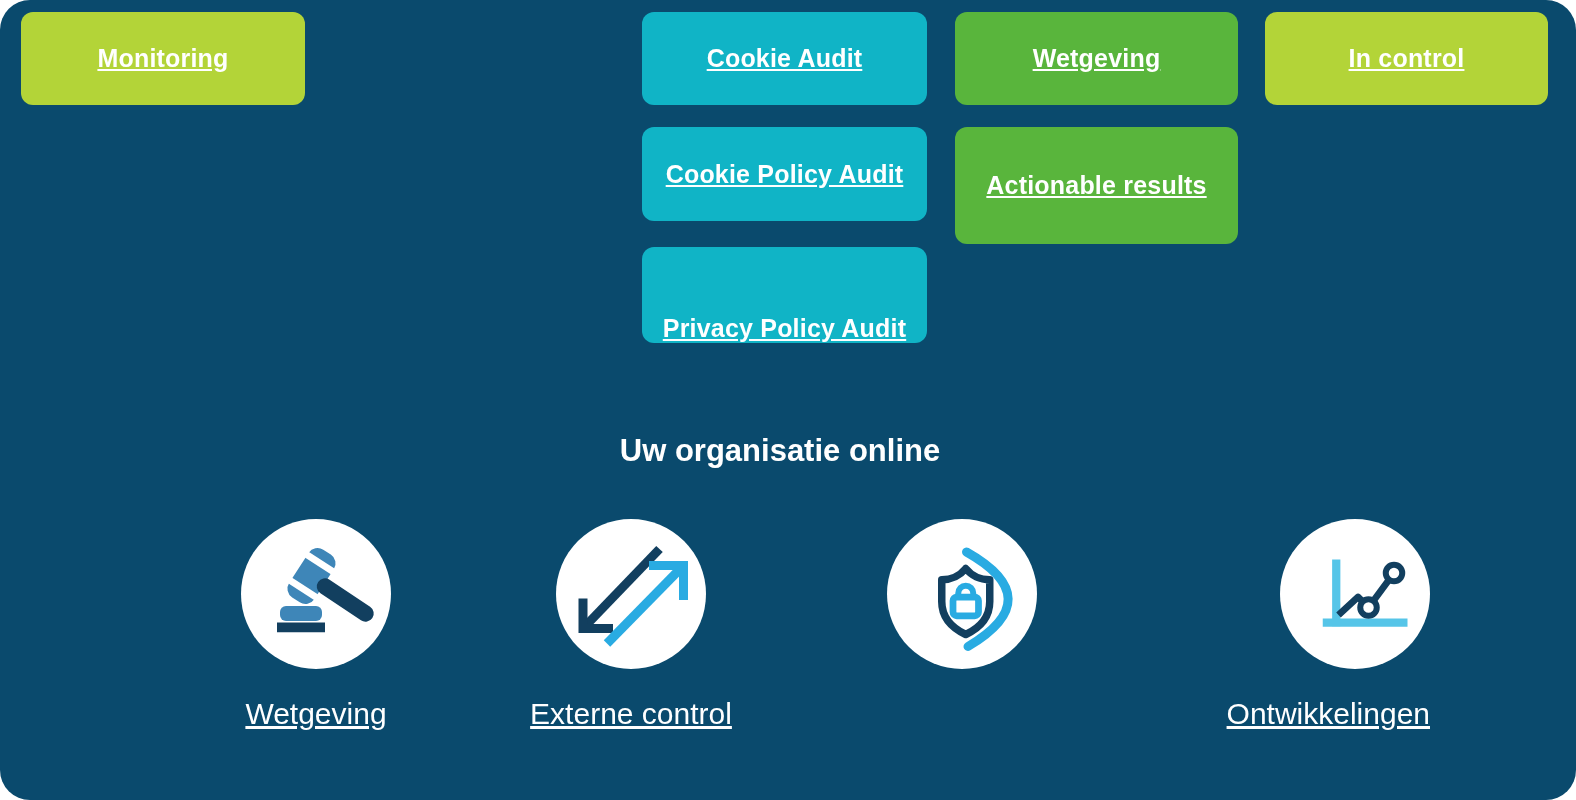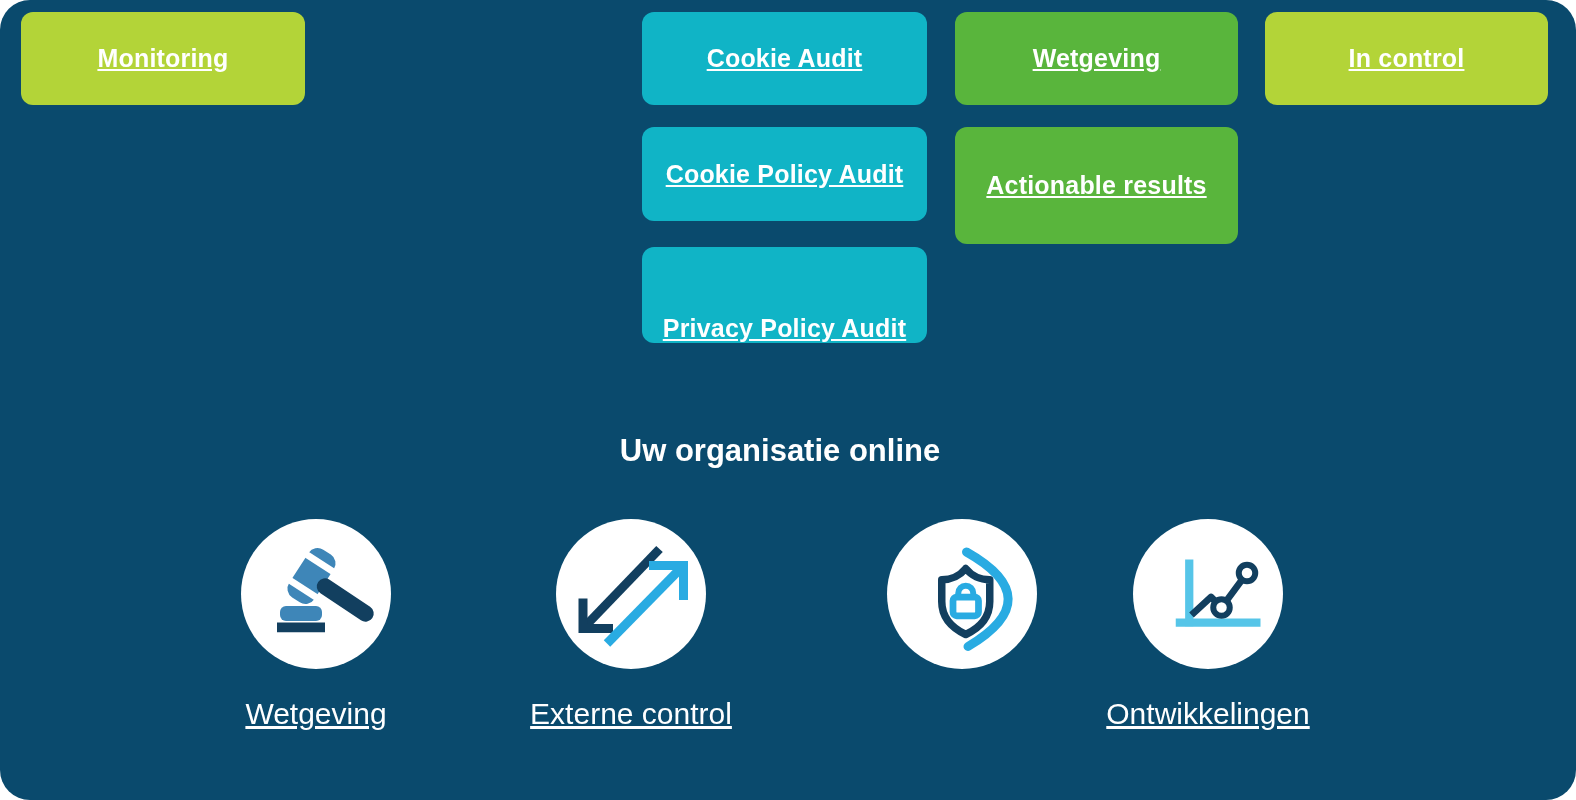--- a/index.html
+++ b/index.html
@@ -34,21 +34,21 @@
     text-align:center;
     color:#ffffff;
     font-size:31px;font-weight:700;
   }
   .pillar{
     position:absolute;
     top:519px;
     width:300px;
     display:flex;flex-direction:column;align-items:center;
   }
-  .p0{left:166px;} .p1{left:481px;} .p2{left:812px;} .p3{left:1058px;}
+  .p0{left:166px;} .p1{left:481px;} .p2{left:812px;} .p3{left:1130px;align-items:flex-end;}
   .circle{
     width:150px;height:150px;border-radius:50%;
     background:#ffffff;
     display:flex;align-items:center;justify-content:center;
   }
   .circle svg{width:150px;height:150px;display:block;}
   .pillar-label{
     margin-top:27px;
     color:#ffffff;
     font-size:30px;font-weight:400;

